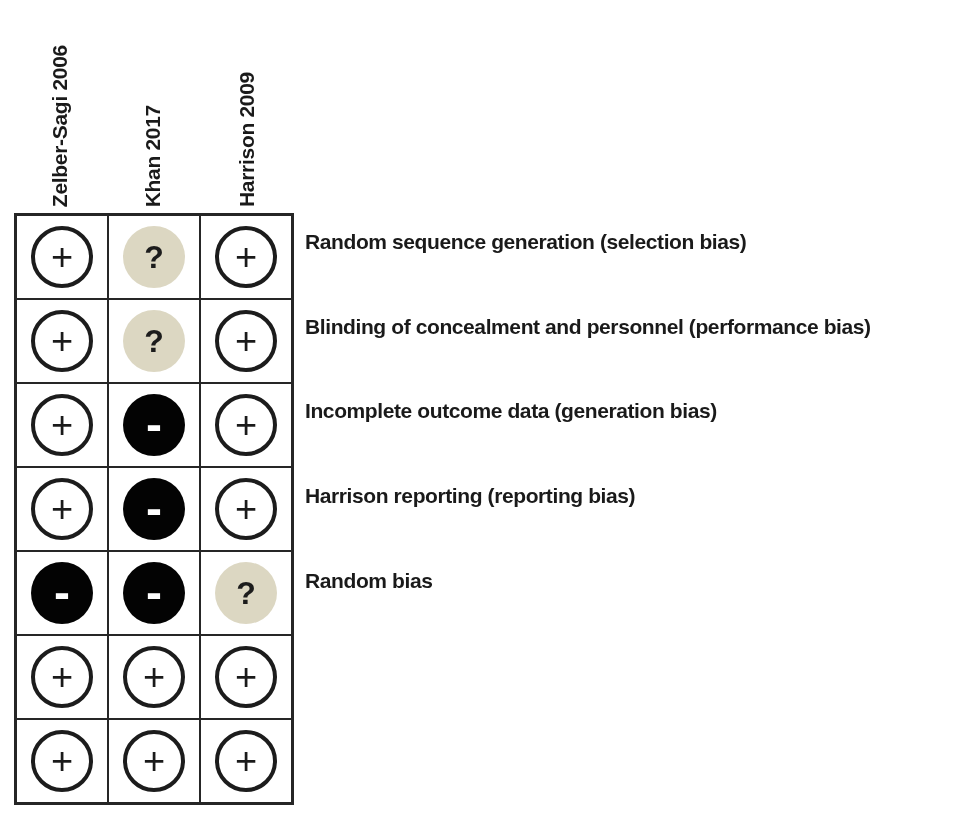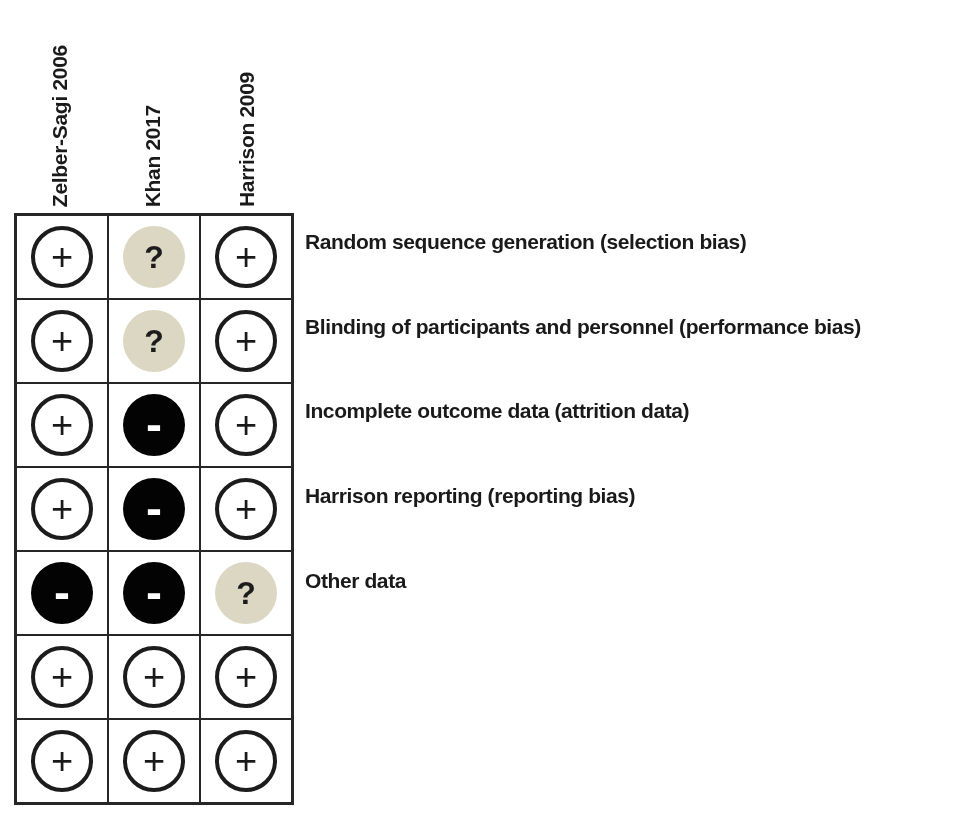--- a/index.html
+++ b/index.html
@@ -194,19 +194,19 @@
     <div class="cell">
         <span class="circ low">+</span>
       </div>
     <div class="cell">
         <span class="circ low">+</span>
       </div>
   </div>
 
   <div id="rowlabels">
     <div class="rlabel">Random sequence generation (selection bias)</div>
-    <div class="rlabel">Blinding of participants and personnel (performance bias)</div>
-    <div class="rlabel">Incomplete outcome data (attrition data)</div>
+    <div class="rlabel">Blinding of concealment and personnel (performance bias)</div>
+    <div class="rlabel">Incomplete outcome data (generation bias)</div>
     <div class="rlabel">Harrison reporting (reporting bias)</div>
-    <div class="rlabel">Other data</div>
+    <div class="rlabel">Random bias</div>
   </div>
 
 </div>
 
 </body></html>

